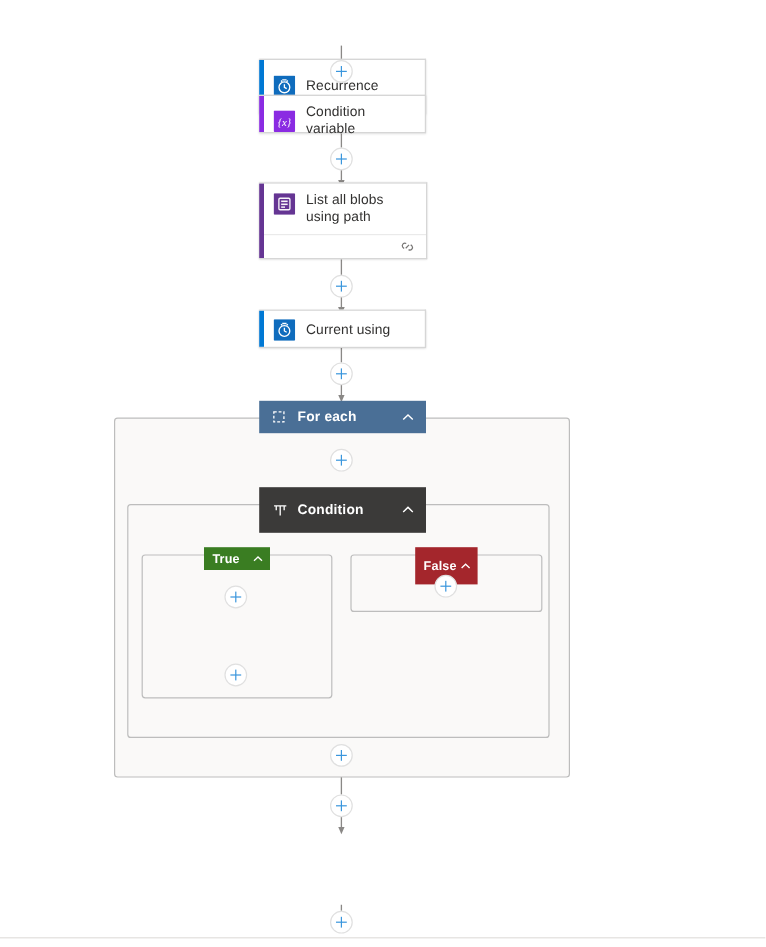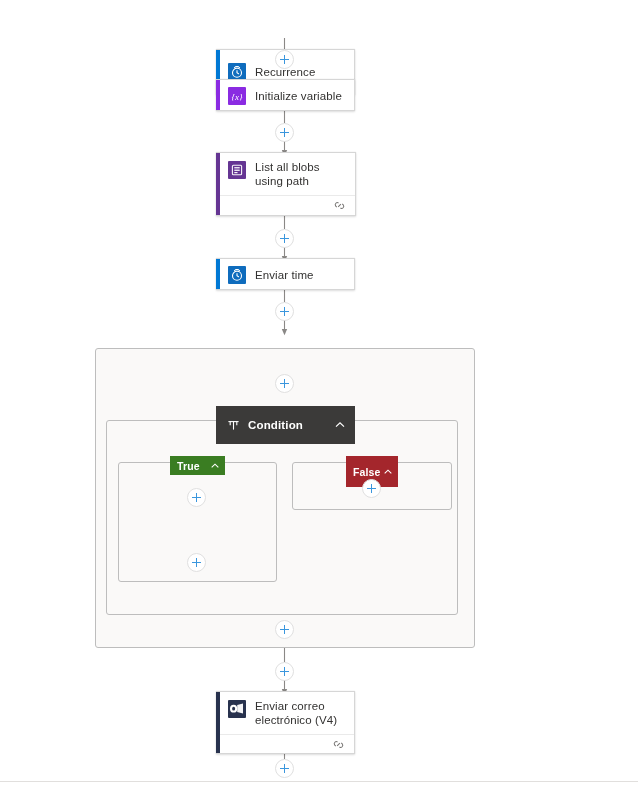--- a/index.html
+++ b/index.html
@@ -202,21 +202,21 @@
 
   <div class="plus" style="left:275px; top:50px;"></div>
 
   <div class="card" style="left:216px; top:79px; width:139px; height:32px;">
     <div class="accent" style="background:#8a2be2;"></div>
     <div class="card-head">
       <svg class="card-icon" viewBox="0 0 18 18">
         <rect width="18" height="18" fill="#8a2be2"></rect>
         <text x="9" y="12.6" font-family="Liberation Serif, serif" font-size="9" fill="#ffffff" text-anchor="middle" font-style="italic">{x}</text>
       </svg>
-      <span class="card-title">Initialize variable</span>
+      <span class="card-title">Condition variable</span>
     </div>
   </div>
 
   <div class="plus" style="left:275px; top:123px;"></div>
 
   <div class="card" style="left:216px; top:152px; width:140px; height:64px;">
     <div class="accent" style="background:#653593;"></div>
     <div class="card-head" style="align-items:flex-start;">
       <svg class="card-icon" style="margin-top:1px;" viewBox="0 0 18 18">
         <rect width="18" height="18" fill="#653593"></rect>
@@ -248,28 +248,37 @@
       <svg class="card-icon" viewBox="0 0 18 18">
         <rect width="18" height="18" fill="#0f6cbd"></rect>
         <g stroke="#ffffff" stroke-width="1.1" fill="none">
           <circle cx="9" cy="9.8" r="4.5"></circle>
           <path d="M9 7.2 L9 9.8 L10.9 10.9"></path>
           <path d="M6.2 4.1 L7.2 5.2"></path>
           <path d="M11.8 4.1 L10.8 5.2"></path>
           <path d="M7.2 3.6 L10.8 3.6"></path>
         </g>
       </svg>
-      <span class="card-title">Enviar time</span>
+      <span class="card-title">Current using</span>
     </div>
   </div>
 
   <div class="plus" style="left:275px; top:302px;"></div>
 
   <div class="scope-box" style="left:95px; top:348px; width:380px; height:300px;"></div>
 
+  <div class="scope-head" style="left:216px; top:334px; width:139px; height:27px; background:#4a6f96;">
+    <svg class="sh-icon" viewBox="0 0 13 13">
+      <rect x="1.2" y="2.2" width="8.4" height="8.4" fill="none" stroke="#ffffff" stroke-width="1.1" stroke-dasharray="2.4 1.6"></rect>
+    </svg>
+    <span class="sh-label">For each</span>
+    <svg class="chev" viewBox="0 0 12 12">
+      <path d="M2 7.6 L6 3.8 L10 7.6" fill="none" stroke="#ffffff" stroke-width="1.2"></path>
+    </svg>
+  </div>
 
   <div class="plus" style="left:275px; top:374px;"></div>
 
   <div class="branch-box" style="left:106px; top:420px; width:352px; height:195px; background:#faf9f8;"></div>
 
   <div class="scope-head" style="left:216px; top:406px; width:139px; height:38px; background:#3b3a39;">
     <svg class="sh-icon" viewBox="0 0 13 13">
       <g stroke="#ffffff" stroke-width="1.1" fill="none">
         <path d="M1.4 2.6 L11.6 2.6"></path>
         <path d="M6.5 2.6 L6.5 10.6"></path>
@@ -315,41 +324,18 @@
       <path d="M2 7.6 L6 3.8 L10 7.6" fill="none" stroke="#ffffff" stroke-width="1.3"></path>
     </svg>
   </div>
 
   <div class="plus" style="left:362px; top:479px;"></div>
 
   <div class="plus" style="left:275px; top:620px;"></div>
 
   <div class="plus" style="left:275px; top:662px;"></div>
 
-  <div class="card" style="left:216px; top:691px; width:139px; height:63px;">
-    <div class="accent" style="background:#28324e;"></div>
-    <div class="card-head" style="align-items:flex-start;">
-      <svg class="card-icon" style="margin-top:1px;" viewBox="0 0 18 18">
-        <rect width="18" height="18" fill="#28324e"></rect>
-        <g fill="#ffffff">
-          <path d="M9.2 5.0 L15.0 3.6 L15.0 13.4 L9.2 12.1 Z" opacity="0.95"></path>
-          <ellipse cx="5.6" cy="8.7" rx="3.6" ry="3.9"></ellipse>
-        </g>
-        <ellipse cx="5.6" cy="8.7" rx="1.5" ry="1.9" fill="#28324e"></ellipse>
-      </svg>
-      <span class="card-title" style="max-width:100px;">Enviar correo electrónico (V4)</span>
-    </div>
-    <div class="card-foot">
-      <svg class="link-icon" viewBox="0 0 16 13">
-        <g fill="none" stroke="#605e5c" stroke-width="1.25">
-          <path d="M6.3 8.2 L9.7 4.8"></path>
-          <path d="M9.2 9.6 a2.6 2.6 0 0 0 3.6 -3.6 l-1.4 -1.4"></path>
-          <path d="M6.8 3.4 a2.6 2.6 0 0 0 -3.6 3.6 l1.4 1.4"></path>
-        </g>
-      </svg>
-    </div>
-  </div>
 
   <div class="plus" style="left:275px; top:759px;"></div>
 
   <div class="bottom-rule" style="top:781px;"></div>
 
 </div>
 
 </body></html>

